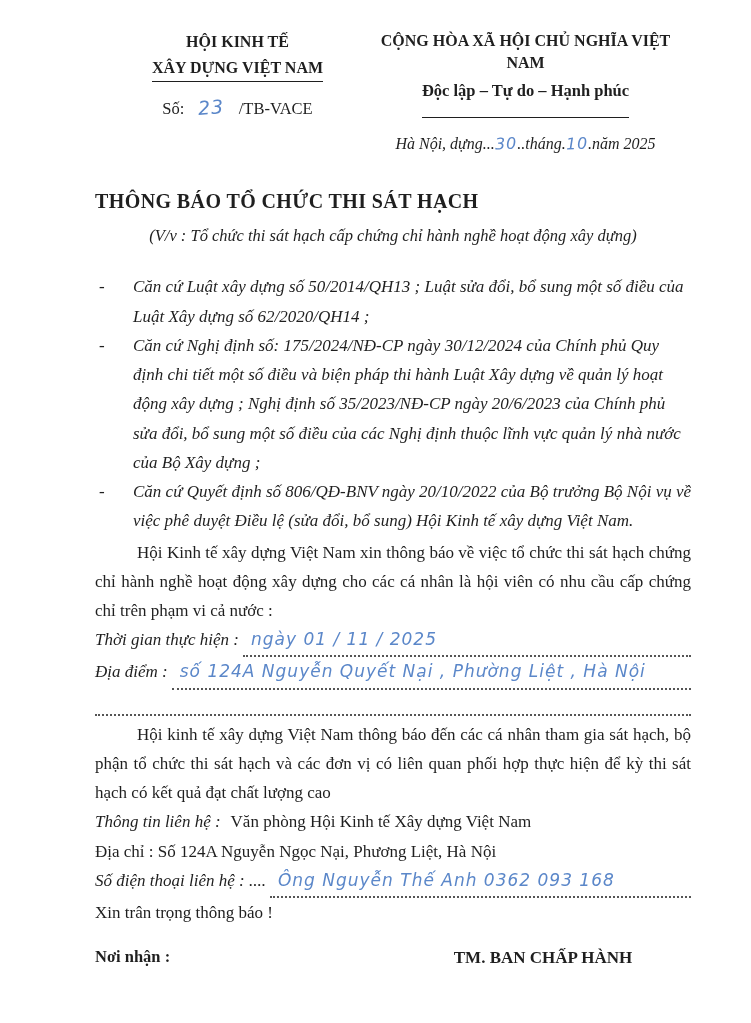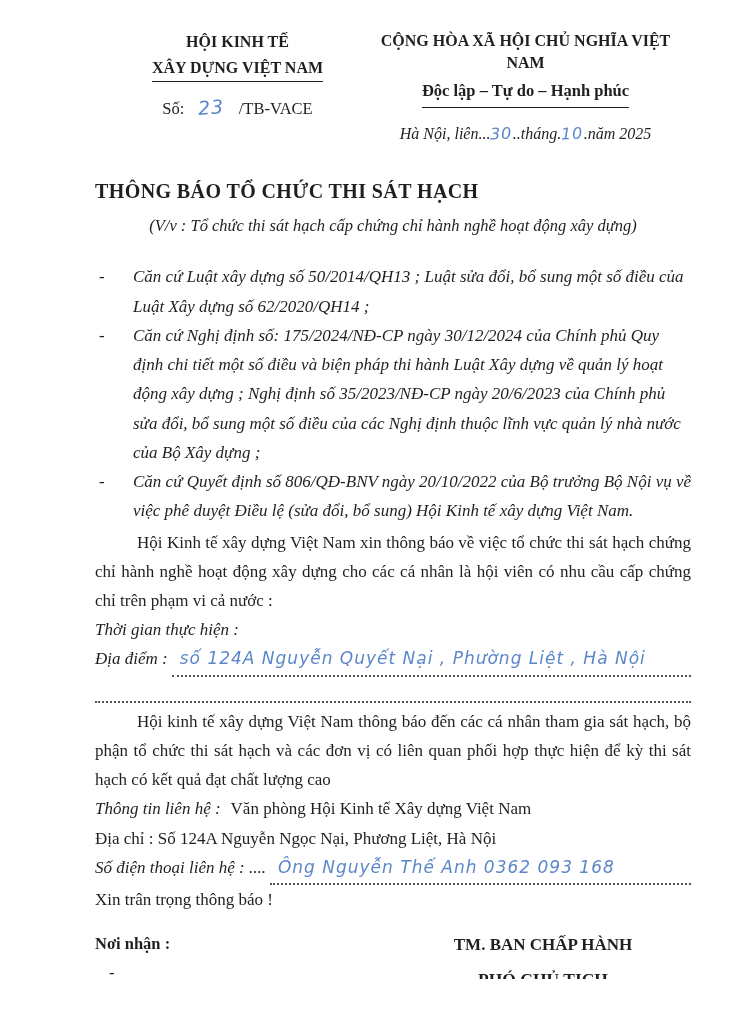--- a/index.html
+++ b/index.html
@@ -16,21 +16,21 @@
     overflow:hidden;
   }
   
   .hdr{display:flex;justify-content:space-between;align-items:flex-start;}
   .hdr-left{width:245px;text-align:center;flex-shrink:0;margin-left:20px;}
   .hdr-right{width:350px;text-align:center;}
   .org1,.org2{font-weight:bold;font-size:16px;line-height:1.45;}
   .org2{display:inline-block;border-bottom:1.5px solid #1f1f1f;padding-bottom:2px;}
   .num-line{margin-top:9px;font-size:16.5px;}
   .nat1{font-weight:bold;font-size:16px;line-height:1.4;}
-  .nat2{display:inline-block;font-weight:bold;font-size:16.5px;border-bottom:1.5px solid #1f1f1f;padding-bottom:2px;margin-top:2px;}
+  .nat2{display:inline-block;font-weight:bold;font-size:16.5px;border-bottom:1.5px solid #1f1f1f;padding-bottom:12px;margin-top:2px;}
   .date-line{font-style:italic;font-size:16px;margin-top:12px;}
   .hand{
     font-family:"DejaVu Sans",sans-serif;
     font-style:italic;
     color:#5b87c9;
     letter-spacing:1px;
   }
   .hand-num{font-size:19px;display:inline-block;transform:rotate(-4deg);padding:0 10px;}
   .hand-sm{font-size:16px;display:inline-block;transform:rotate(-2deg);}
   
@@ -77,21 +77,21 @@
       <div class="num-line">
         <span>Số:</span>
         <span class="hand hand-num">23</span>
         <span>/TB-VACE</span>
       </div>
     </div>
     <div class="hdr-right">
       <div class="nat1">CỘNG HÒA XÃ HỘI CHỦ NGHĨA VIỆT NAM</div>
       <div><span class="nat2">Độc lập – Tự do – Hạnh phúc</span></div>
       <div class="date-line">
-        <span>Hà Nội, liên...</span><span class="hand hand-sm">30</span><span>..tháng.</span><span class="hand hand-sm">10</span><span>.năm 2025</span>
+        <span>Hà Nội, dựng...</span><span class="hand hand-sm">30</span><span>..tháng.</span><span class="hand hand-sm">10</span><span>.năm 2025</span>
       </div>
     </div>
   </div>
 
   <div class="title">THÔNG BÁO TỔ CHỨC THI SÁT HẠCH</div>
   <div class="subtitle">(V/v : Tổ chức thi sát hạch cấp chứng chỉ hành nghề hoạt động xây dựng)</div>
 
   <div class="bullets">
     <div class="bullet">
       <span class="dash">-</span>
@@ -104,20 +104,21 @@
     <div class="bullet">
       <span class="dash">-</span>
       <span class="btxt">Căn cứ Quyết định số 806/QĐ-BNV ngày 20/10/2022 của Bộ trưởng Bộ Nội vụ về việc phê duyệt Điều lệ (sửa đổi, bổ sung) Hội Kinh tế xây dựng Việt Nam.</span>
     </div>
   </div>
 
   <div class="para p1">Hội Kinh tế xây dựng Việt Nam xin thông báo về việc tổ chức thi sát hạch chứng chỉ hành nghề hoạt động xây dựng cho các cá nhân là hội viên có nhu cầu cấp chứng chỉ trên phạm vi cả nước :</div>
 
   <div class="field">
     <span class="flabel">Thời gian thực hiện :</span>
+    <span class="fleader"><span class="hand">ngày  01 / 11 / 2025</span></span>
   </div>
 
   <div class="field">
     <span class="flabel">Địa điểm :</span>
     <span class="fleader"><span class="hand">số 124A   Nguyễn Quyết Nại ,  Phường Liệt ,  Hà Nội</span></span>
   </div>
 
   <div class="dotline"></div>
 
   <div class="para">Hội kinh tế xây dựng Việt Nam thông báo đến các cá nhân tham gia sát hạch, bộ phận tổ chức thi sát hạch và các đơn vị có liên quan phối hợp thực hiện để kỳ thi sát hạch có kết quả đạt chất lượng cao</div>

